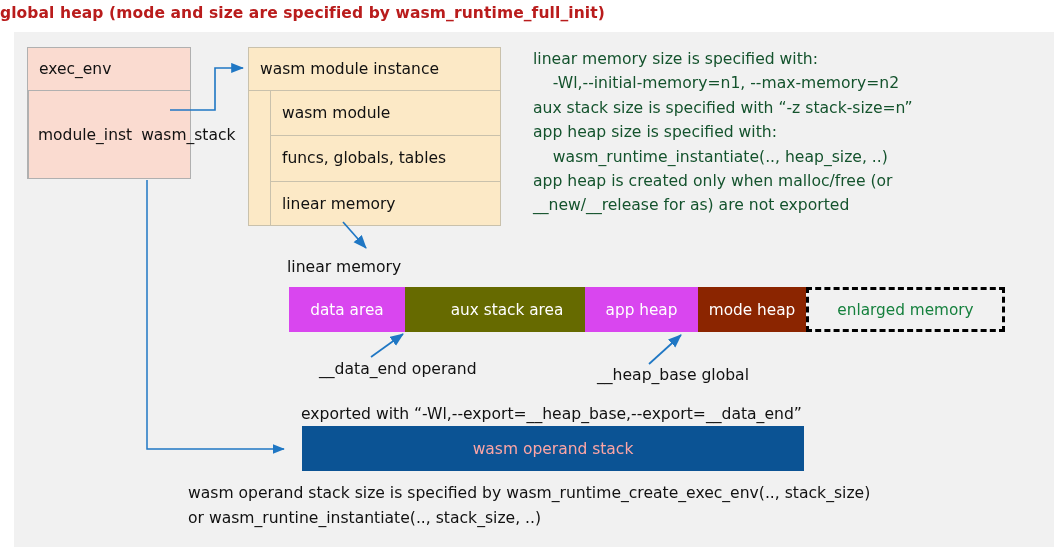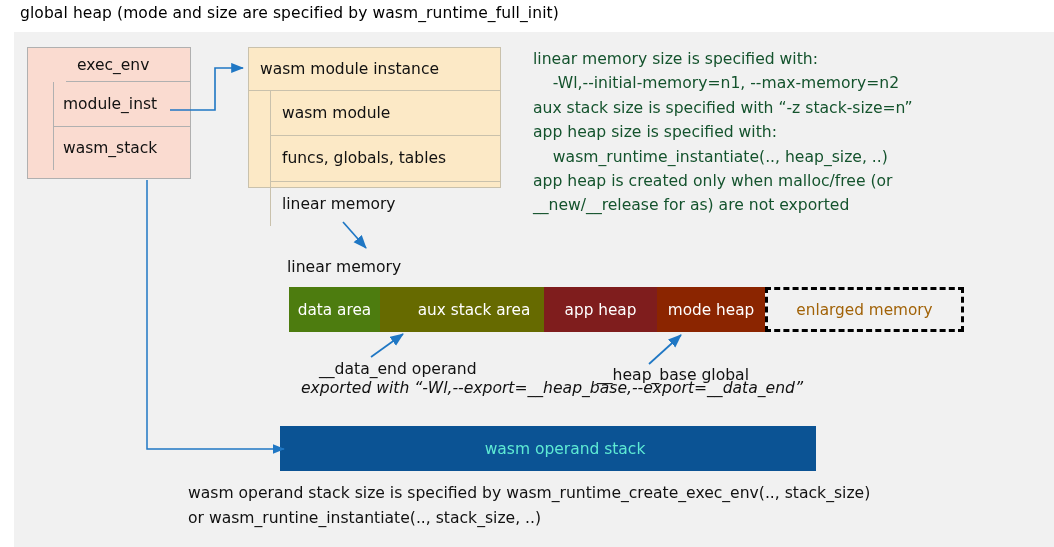--- a/index.html
+++ b/index.html
@@ -24,82 +24,81 @@
   .panel {
     position: absolute;
     left: 14px;
     top: 32px;
     width: 1040px;
     height: 515px;
     background: #f1f1f1;
   }
   .title {
     position: absolute;
-    left: 20px;
+    left: 0;
     top: 4px;
     font-size: 15.5px;
-    color: #000000;
+    color: #b91c1c;
     white-space: nowrap;
     letter-spacing: 0.1px;
+    font-weight: bold;
   }
 
   
   .execenv {
     position: absolute;
     left: 27px;
     top: 47px;
     width: 164px;
     height: 132px;
     border: 1px solid #b0b0b0;
     box-sizing: border-box;
     background: #fadbd0;
   }
   .execenv .hdr {
-    height: 34px;
+    height: 43px;
     box-sizing: border-box;
     border-bottom: 1px solid #b0b0b0;
     display: flex;
     align-items: center;
     padding-left: 11px;
     font-size: 15.5px;
     color: #111;
-    margin-left: 38px;
   }
   .execenv .body {
     display: flex;
     height: 88px;
   }
   .execenv .gutter {
     width: 26px;
     border-right: 1px solid #b0b0b0;
     box-sizing: border-box;
   }
   .execenv .rows {
     flex: 1;
     display: flex;
-    flex-direction: column;
   }
   .execenv .row {
     flex: 1;
     display: flex;
     align-items: center;
     padding-left: 9px;
     font-size: 15.5px;
     color: #111;
     box-sizing: border-box;
   }
   .execenv .row.sep { border-bottom: 1px solid #b0b0b0; }
 
   
   .wmi {
     position: absolute;
     left: 248px;
     top: 47px;
     width: 253px;
-    height: 141px;
+    height: 179px;
     border: 1px solid #c9c1ac;
     box-sizing: border-box;
     background: #fce9c6;
   }
   .wmi .hdr {
     height: 43px;
     box-sizing: border-box;
     border-bottom: 1px solid #c9c1ac;
     display: flex;
     align-items: center;
@@ -162,50 +161,49 @@
   .seg {
     display: flex;
     align-items: center;
     justify-content: center;
     color: #ffffff;
     font-size: 15.3px;
     box-sizing: border-box;
     white-space: nowrap;
   }
   .seg.dashed {
-    color: #a16207;
+    color: #15803d;
     background: #f1f1f1;
     border: 3px dashed #000000;
   }
 
   
   .ann {
     position: absolute;
     font-size: 15.6px;
     color: #111;
     white-space: nowrap;
   }
   .ann-dataend { left: 319px; top: 360px; }
   .ann-heapbase { left: 597px; top: 366px; }
-  .ann-exported { left: 301px; top: 379px; font-style: italic; }
+  .ann-exported { left: 301px; top: 405px; }
 
   
   .opstack {
     position: absolute;
-    left: 280px;
+    left: 302px;
     top: 426px;
     width: 502px;
     height: 45px;
     background: #0b5394;
-    color: #5eead4;
+    color: #fca5a5;
     display: flex;
     align-items: center;
     justify-content: center;
     font-size: 15.5px;
-    padding-left: 34px;
   }
   .bottomnotes {
     position: absolute;
     left: 188px;
     top: 481px;
     font-size: 15.6px;
     line-height: 25px;
     color: #111;
     white-space: pre;
   }
@@ -254,23 +252,23 @@
     -Wl,--initial-memory=n1, --max-memory=n2
 aux stack size is specified with “-z stack-size=n”
 app heap size is specified with:
     wasm_runtime_instantiate(.., heap_size, ..)
 app heap is created only when malloc/free (or
 __new/__release for as) are not exported</div>
 
   <div class="lm-label">linear memory</div>
 
   <div class="membar">
-    <div class="seg" style="width:91px;background:#4d7c0f;">data area</div>
-    <div class="seg" style="width:164px;background:#666a00;padding-left:24px;">aux stack area</div>
-    <div class="seg" style="width:113px;background:#7f1d1d;">app heap</div>
+    <div class="seg" style="width:116px;background:#d946ef;">data area</div>
+    <div class="seg" style="width:180px;background:#666a00;padding-left:24px;">aux stack area</div>
+    <div class="seg" style="width:113px;background:#d946ef;">app heap</div>
     <div class="seg" style="width:108px;background:#8b2500;">mode heap</div>
     <div class="seg dashed" style="width:199px;">enlarged memory</div>
   </div>
 
   <div class="ann ann-dataend">__data_end operand</div>
   <div class="ann ann-heapbase">__heap_base global</div>
   <div class="ann ann-exported">exported with “-Wl,--export=__heap_base,--export=__data_end”</div>
 
   <div class="opstack">wasm operand stack</div>
 

